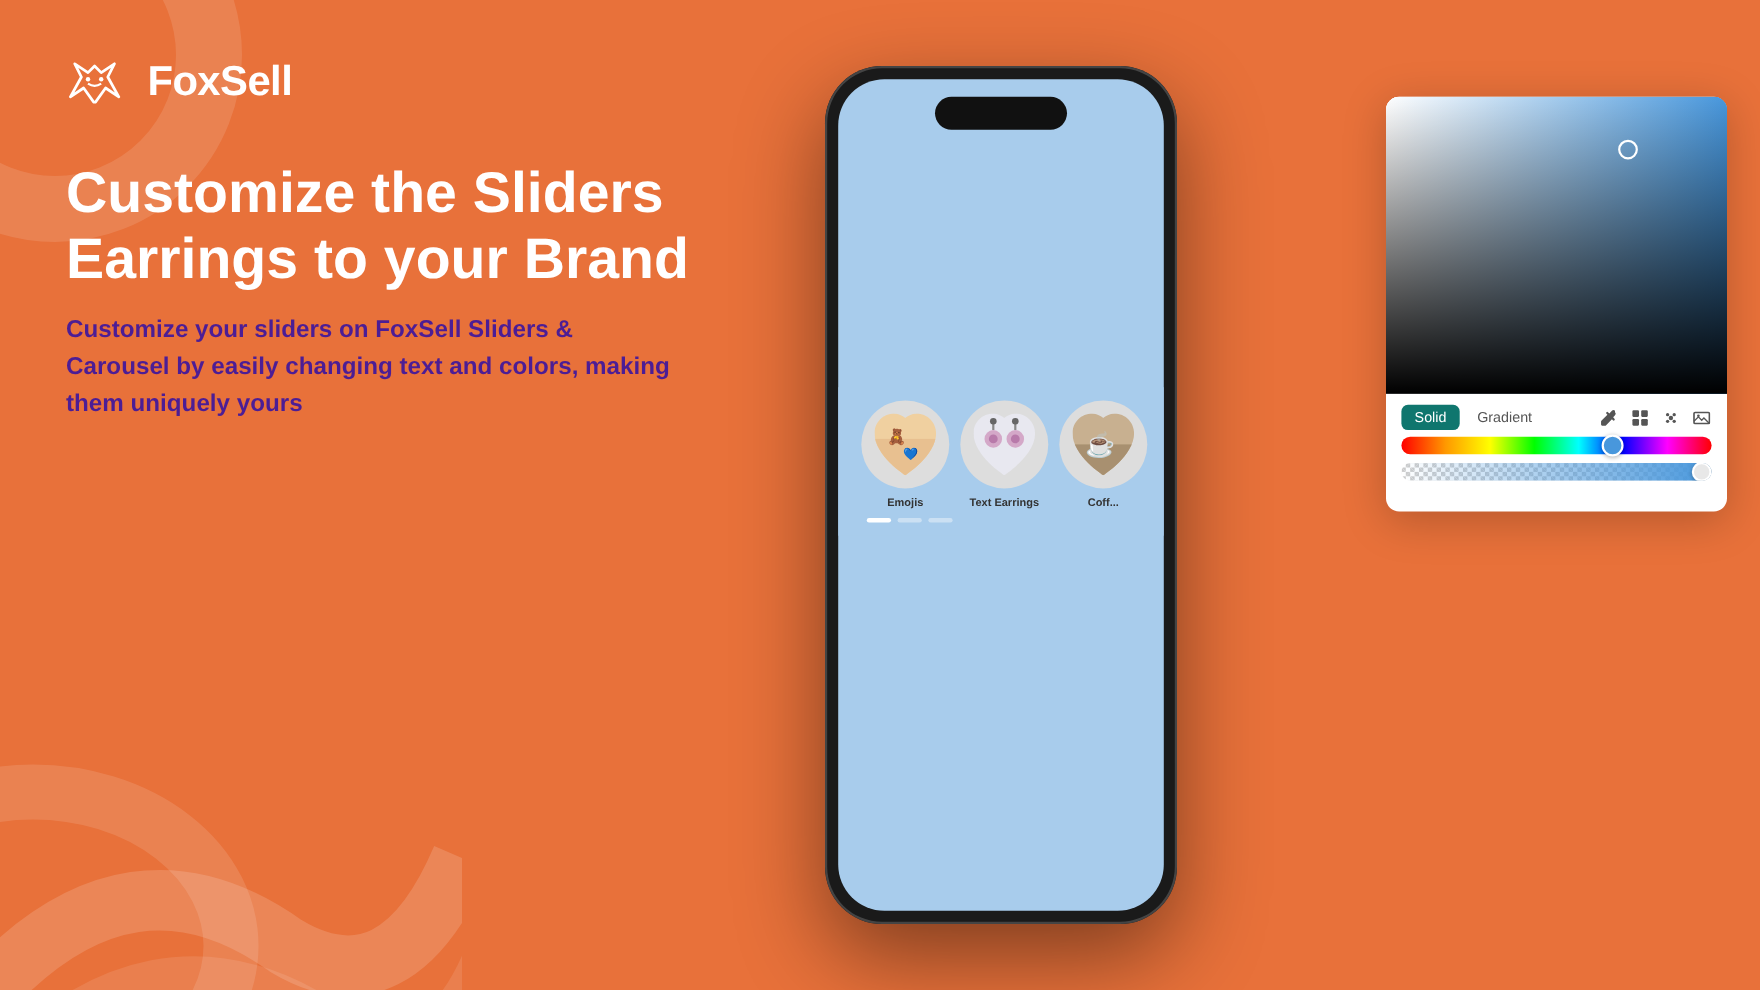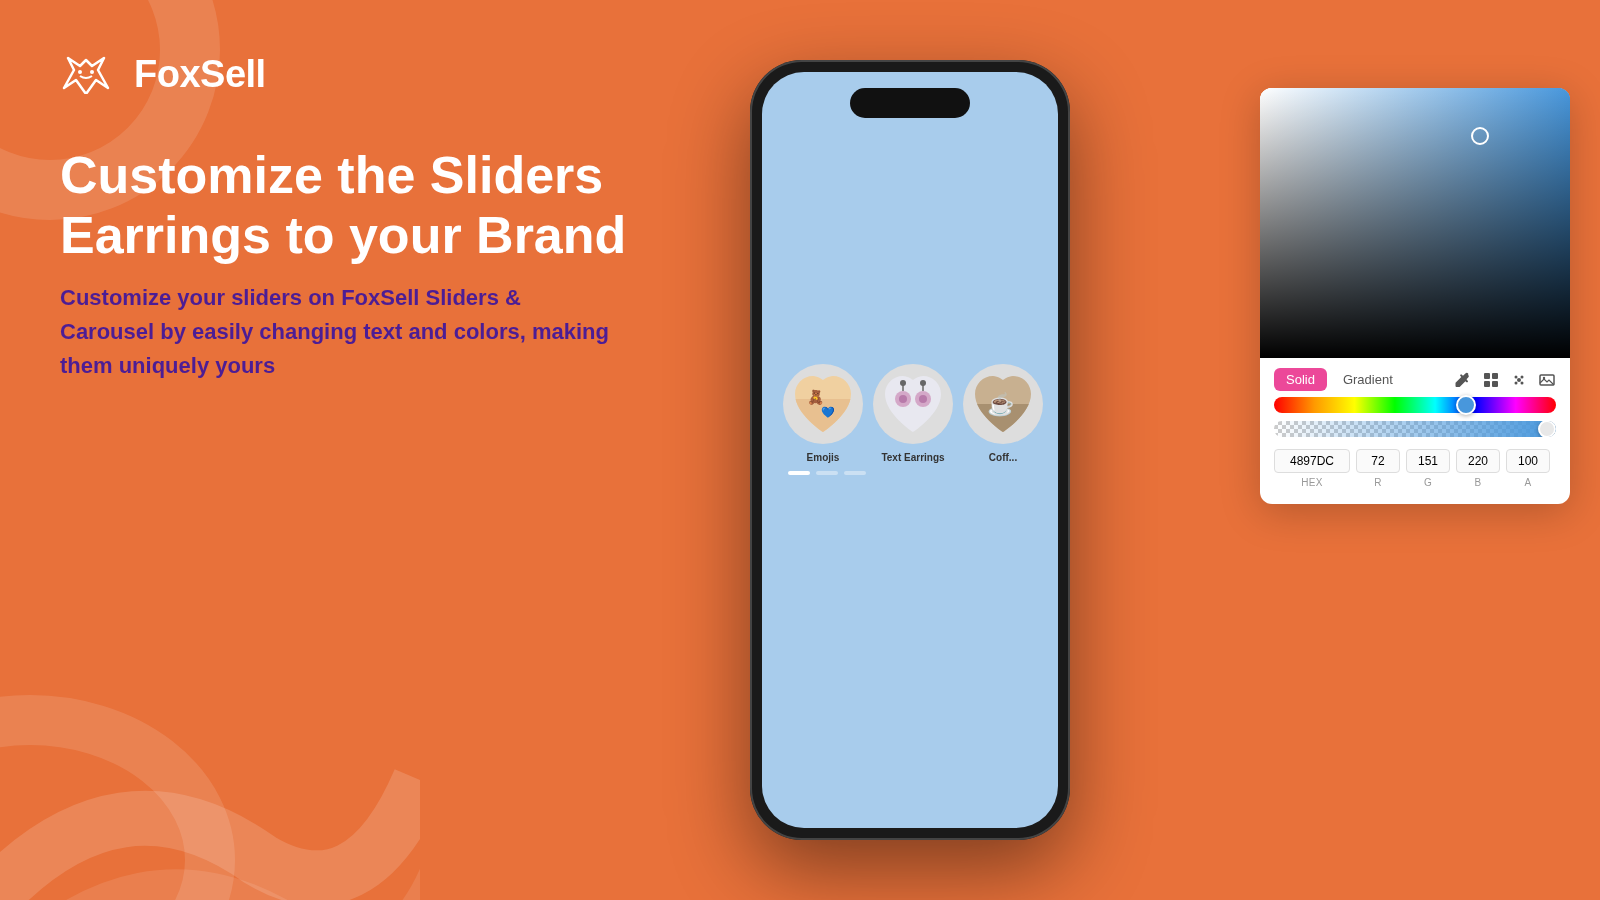--- a/index.html
+++ b/index.html
@@ -252,21 +252,21 @@
       padding: 4px 12px;
       border-radius: 6px;
       font-size: 13px;
       font-weight: 500;
       cursor: pointer;
       border: none;
       background: transparent;
       color: #555;
     }
     .tab-btn.active {
-      background: #ec4899;
+      background: #0f766e;
       color: #fff;
     }
 
     .picker-tools {
       margin-left: auto;
       display: flex;
       gap: 10px;
       align-items: center;
     }
     .tool-icon {
@@ -557,44 +557,16 @@
         <div class="hue-thumb"></div>
       </div>
     </div>
 
     <div class="alpha-slider-wrap">
       <div class="alpha-slider-track">
         <div class="alpha-thumb"></div>
       </div>
     </div>
 
-    <div class="color-inputs">
-
-      <div class="color-input-group hex">
-        <input type="text" value="4897DC" style="">
-        <label>HEX</label>
-      </div>
-
-      <div class="color-input-group channel">
-        <input type="text" value="72" style="">
-        <label>R</label>
-      </div>
-
-      <div class="color-input-group channel">
-        <input type="text" value="151" style="">
-        <label>G</label>
-      </div>
-
-      <div class="color-input-group channel">
-        <input type="text" value="220" style="">
-        <label>B</label>
-      </div>
-
-      <div class="color-input-group channel">
-        <input type="text" value="100" style="">
-        <label>A</label>
-      </div>
-
-    </div>
 
   </div>
 
 </div>
 
 </body></html>

